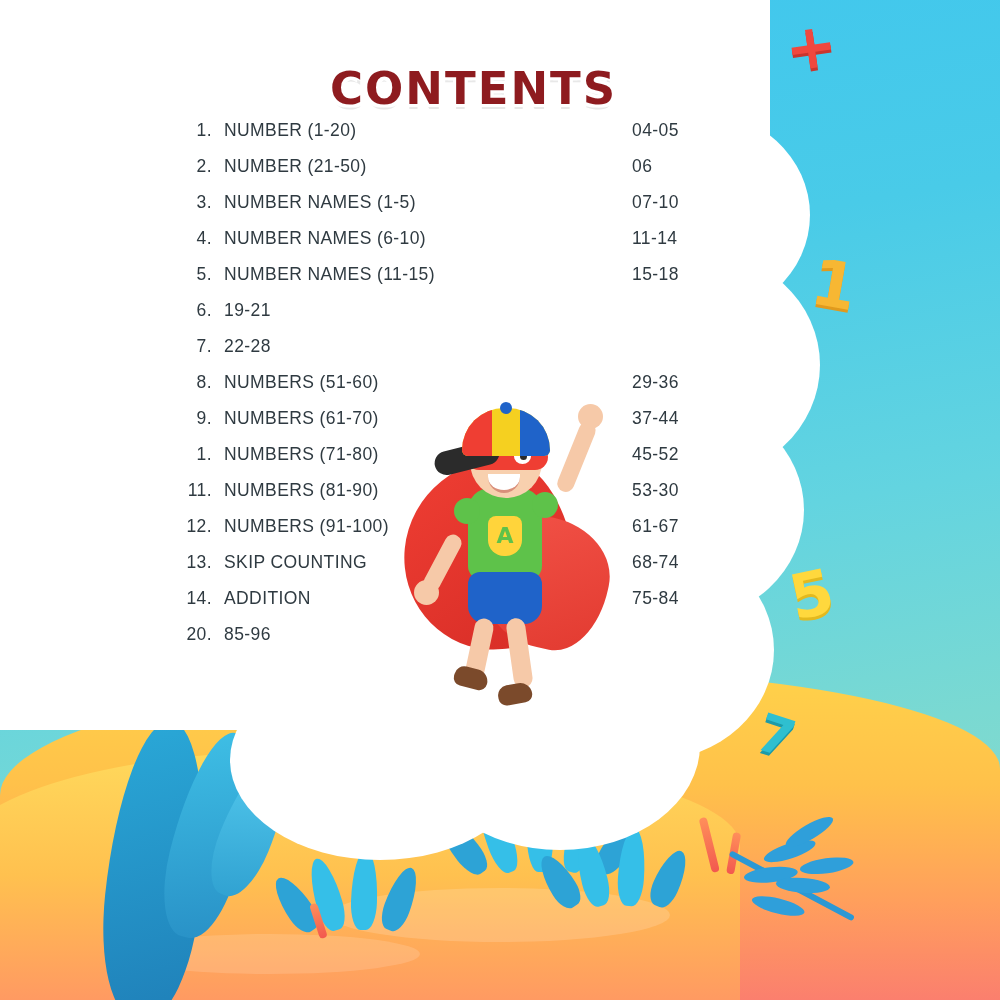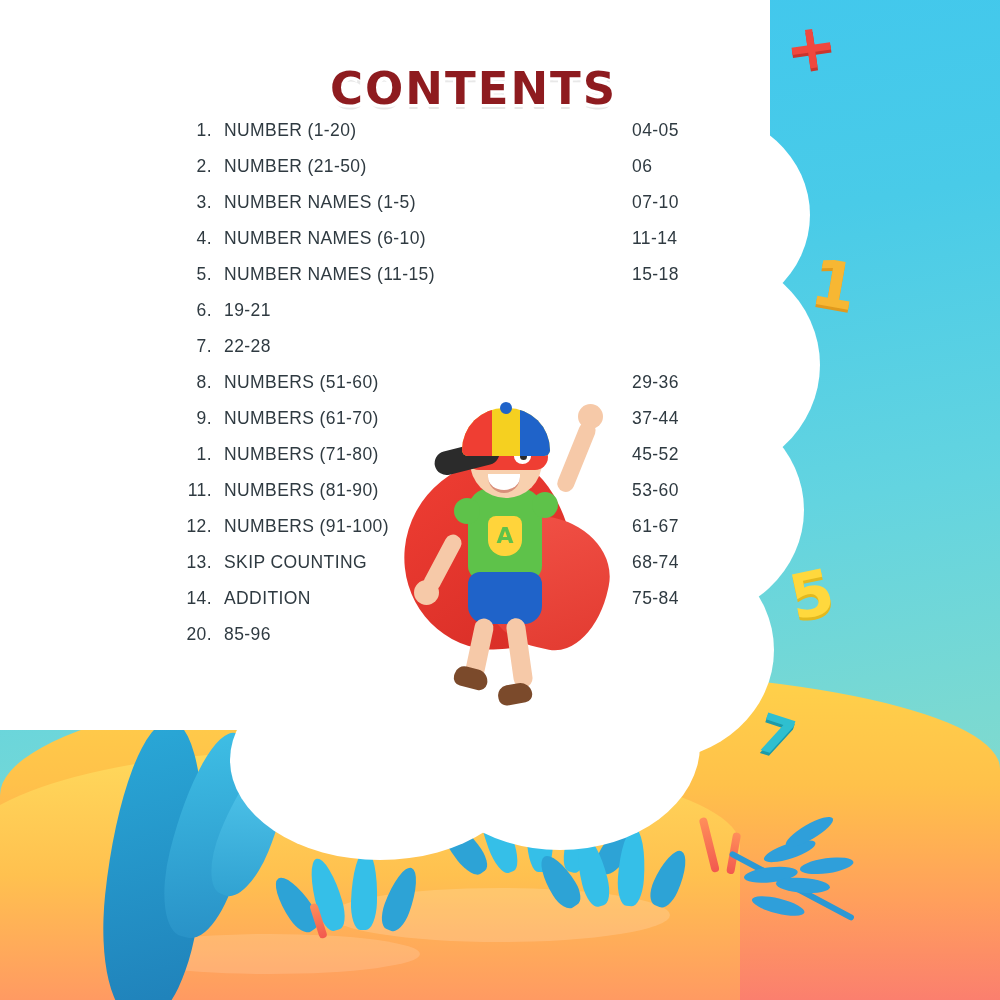--- a/index.html
+++ b/index.html
@@ -535,21 +535,21 @@
 
     <div class="toc-row">
       <span class="toc-num">1.</span>
       <span class="toc-label">NUMBERS (71-80)</span>
       <span class="toc-pages">45-52</span>
     </div>
 
     <div class="toc-row">
       <span class="toc-num">11.</span>
       <span class="toc-label">NUMBERS (81-90)</span>
-      <span class="toc-pages">53-60</span>
+      <span class="toc-pages">53-30</span>
     </div>
 
     <div class="toc-row">
       <span class="toc-num">12.</span>
       <span class="toc-label">NUMBERS (91-100)</span>
       <span class="toc-pages">61-67</span>
     </div>
 
     <div class="toc-row">
       <span class="toc-num">13.</span>

